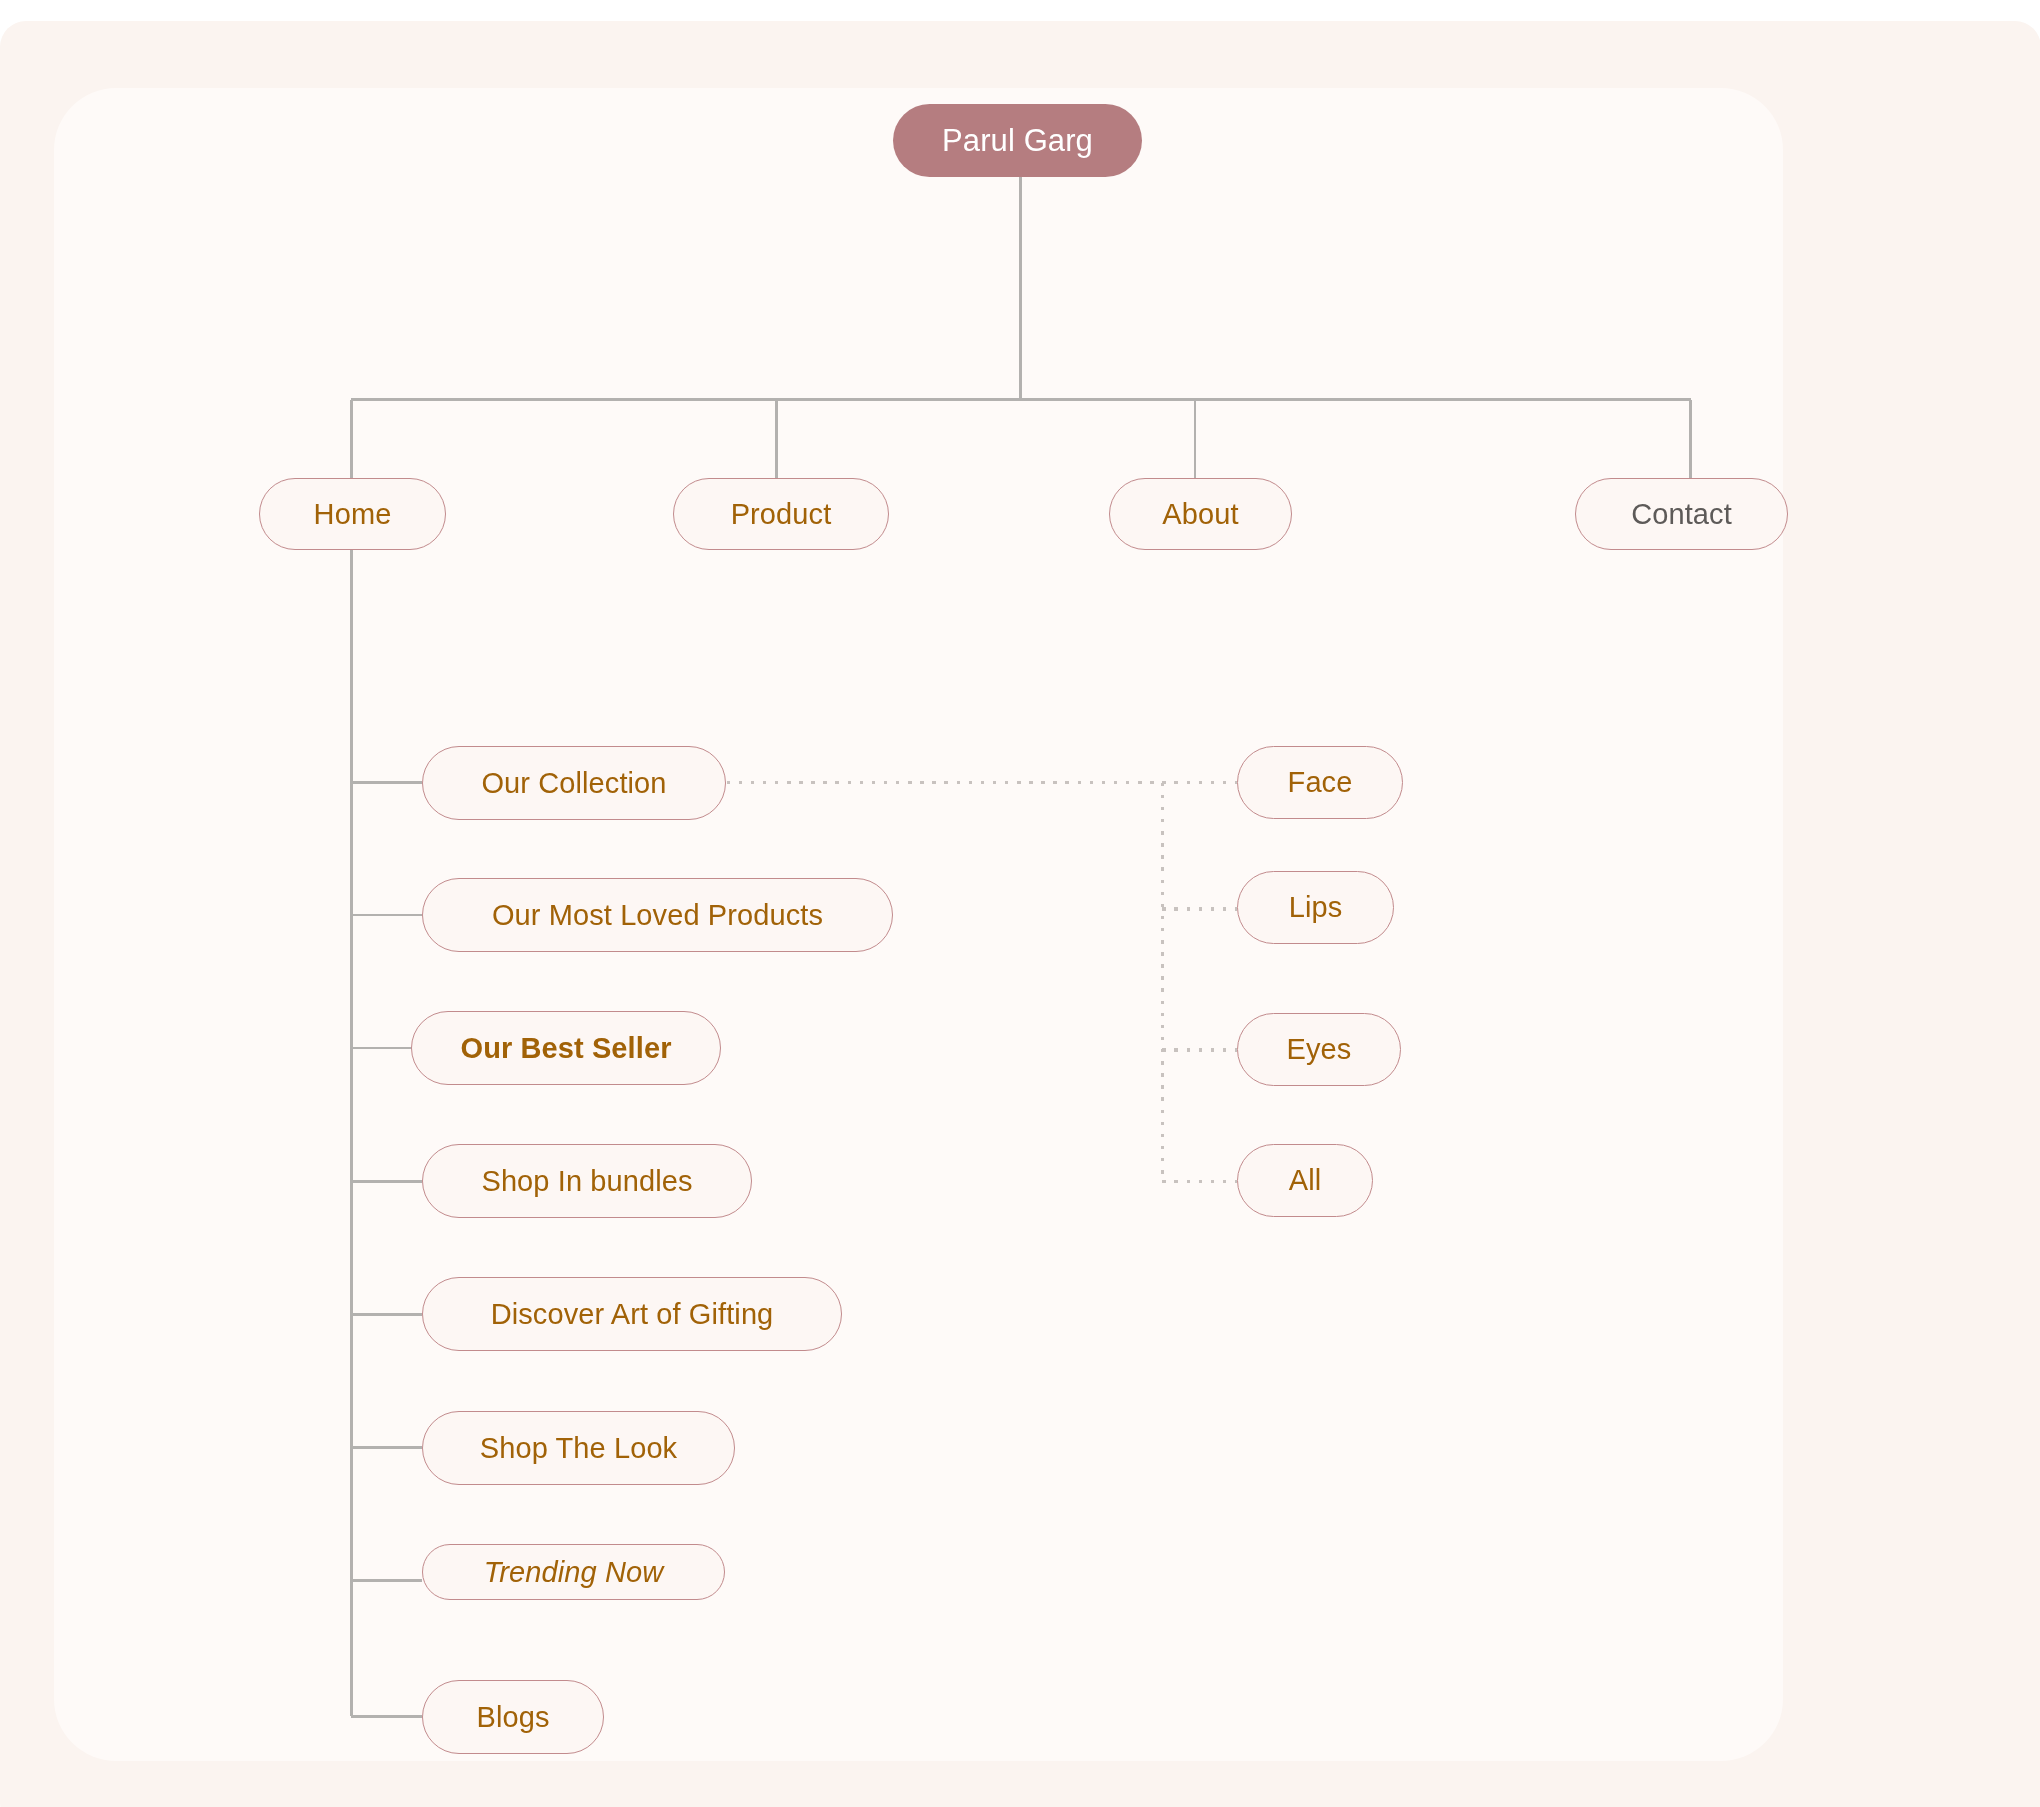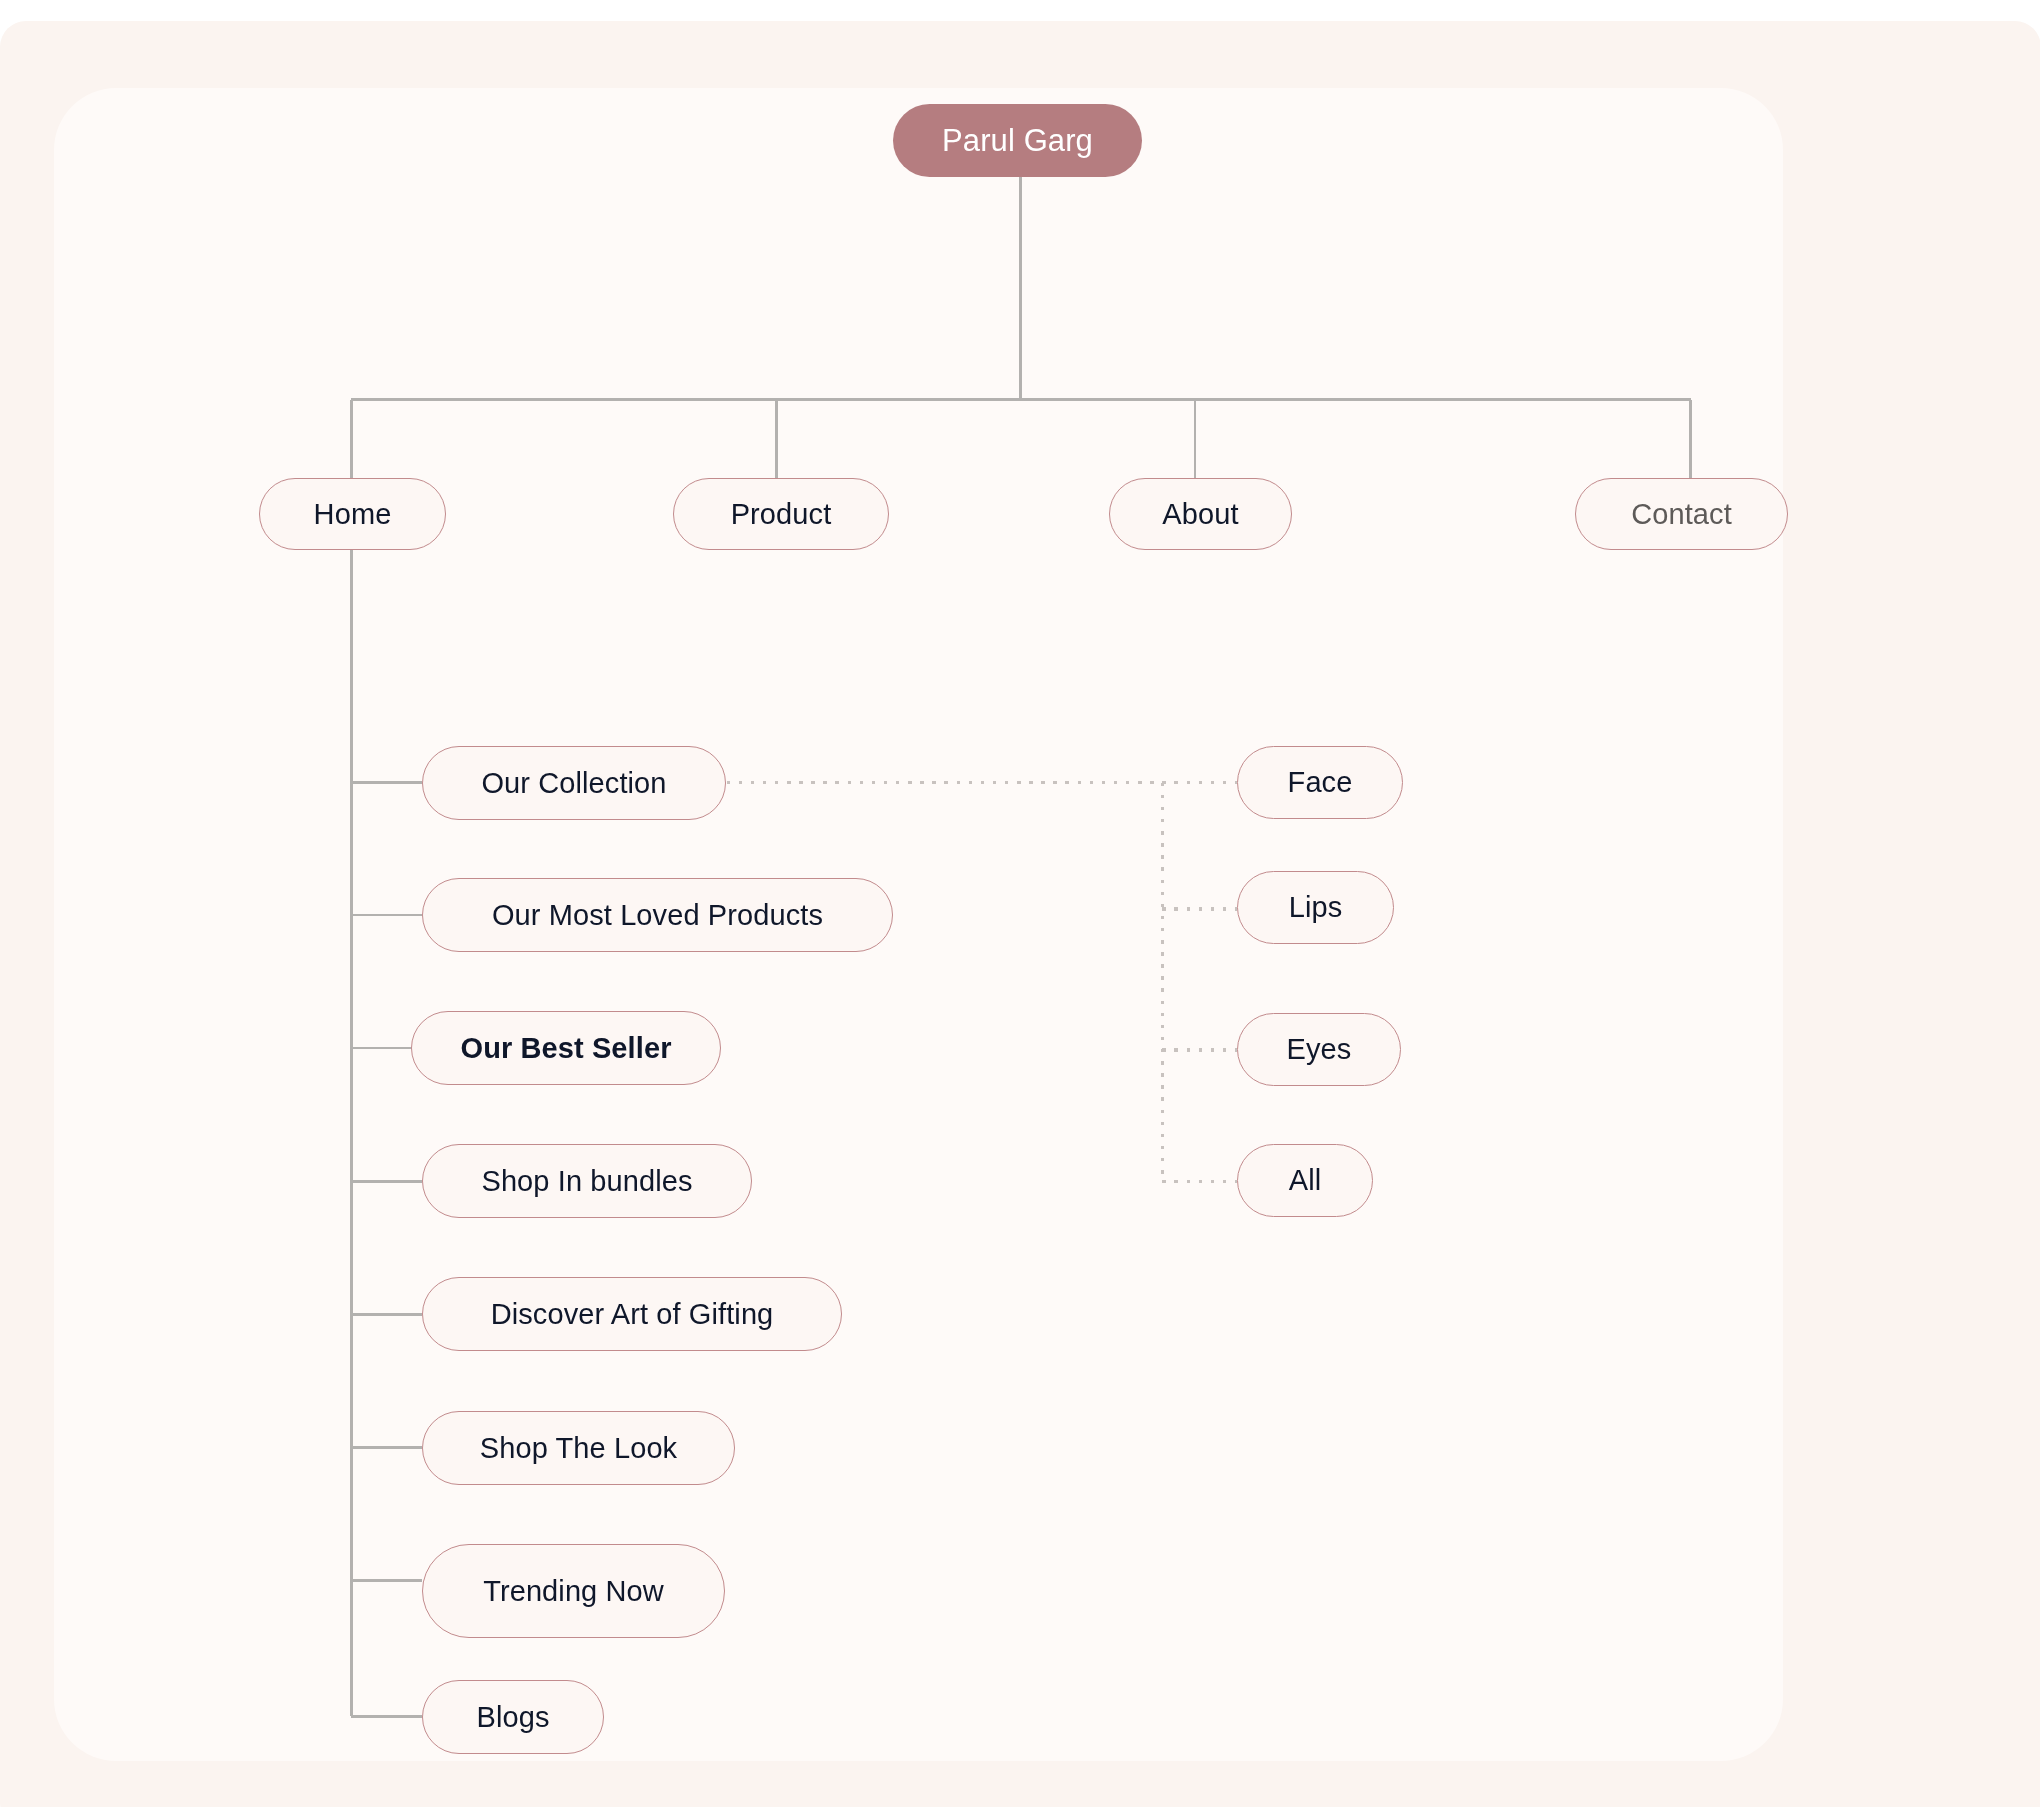--- a/index.html
+++ b/index.html
@@ -35,21 +35,21 @@
     display:flex;
     align-items:center;
     justify-content:center;
     border-radius:864px;
     white-space:nowrap;
     letter-spacing:0.1px;
   }
   .node.plain {
     background:#fdf7f4;
     border:1.7px solid #c28b8d;
-    color:#0f172a;
+    color:#a16207;
     font-size:29px;
   }
   .node.root {
     background:#b57d80;
     border:none;
     color:#ffffff;
     font-size:31px;
   }
   .node.muted { color:#5d5a58; }
 </style>
@@ -123,21 +123,21 @@
   </div>
   <div class="node plain" style="left:422px; top:1123px; width:330px; height:74px;">
     <span>Shop In bundles</span>
   </div>
   <div class="node plain" style="left:422px; top:1390px; width:313px; height:74px;">
     <span>Shop The Look</span>
   </div>
   <div class="node plain" style="left:422px; top:1256px; width:420px; height:74px;">
     <span>Discover Art of Gifting</span>
   </div>
-  <div class="node plain" style="left:422px; top:1523px; width:303px; height:94px;">
+  <div class="node plain" style="left:422px; top:1523px; width:303px; height:56px;font-style:italic;">
     <span>Trending Now</span>
   </div>
   <div class="node plain" style="left:422px; top:1659px; width:182px; height:74px;">
     <span>Blogs</span>
   </div>
 
   <div class="node plain" style="left:1237px; top:725px; width:166px; height:73px;">
     <span>Face</span>
   </div>
   <div class="node plain" style="left:1237px; top:850px; width:157px; height:73px;">

